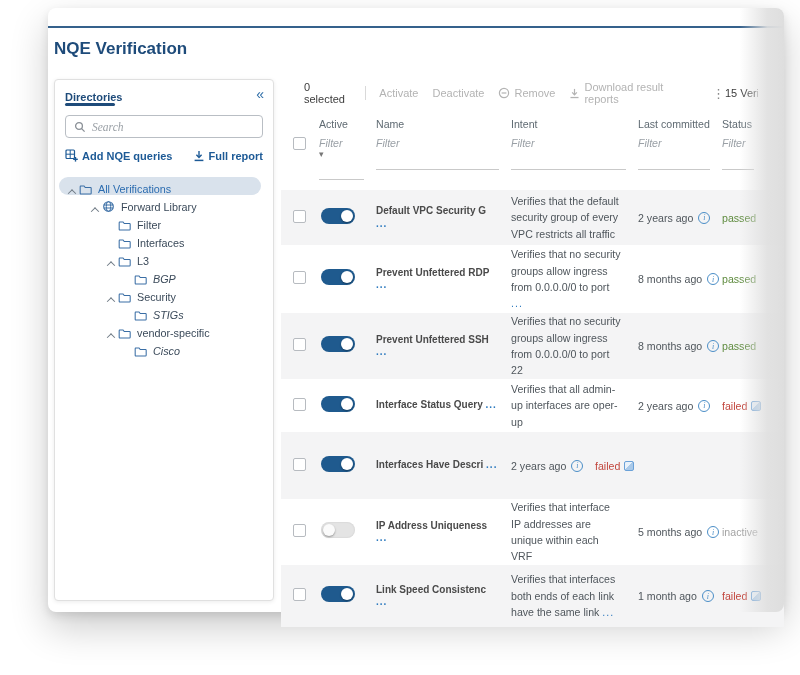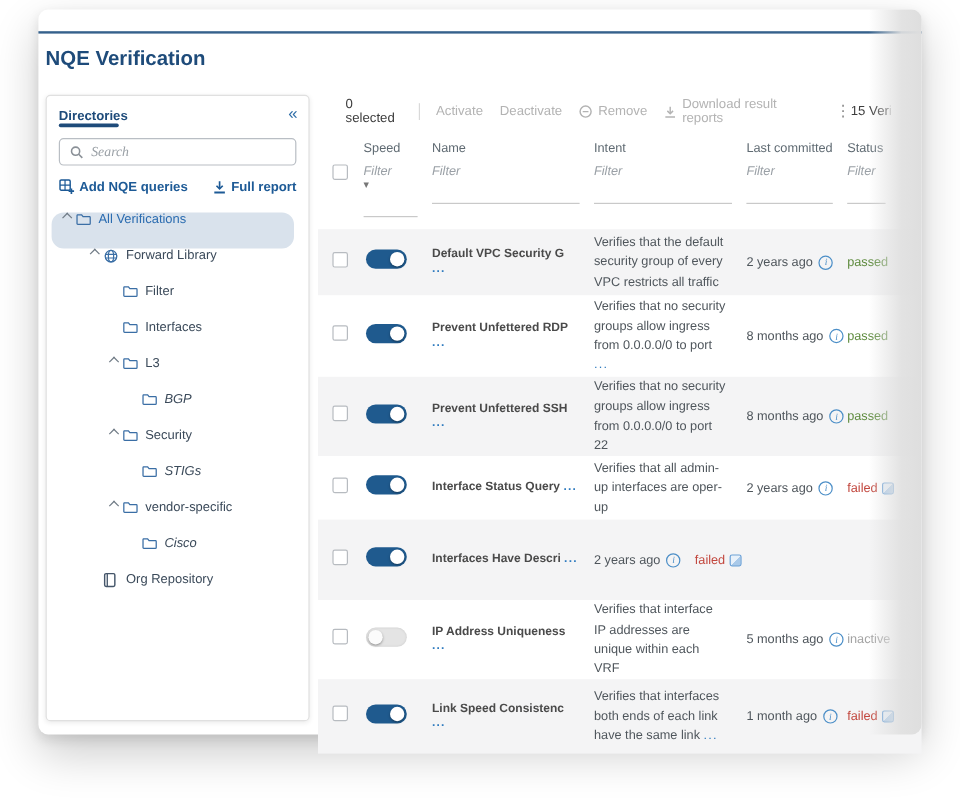--- a/index.html
+++ b/index.html
@@ -1,40 +1,40 @@
 <!DOCTYPE html>
 <html><head>
 <meta charset="utf-8">
 <style>
   html,body{margin:0;padding:0;background:#ffffff;}
   *{box-sizing:border-box;font-family:"Liberation Sans","DejaVu Sans",sans-serif;}
   .page{position:relative;width:800px;height:675px;background:#ffffff;overflow:hidden;}
 
   
-  .card{position:absolute;left:32px;top:8px;width:736px;height:604px;background:#fff;
+  .card{position:absolute;left:48px;top:8px;width:736px;height:604px;background:#fff;
         border-radius:8px;box-shadow:0 16px 38px rgba(0,0,0,.20),0 4px 10px rgba(0,0,0,.10);}
   .topline{position:absolute;left:0;top:18px;width:100%;height:2px;background:#35618c;}
   .title{position:absolute;left:6px;top:31px;margin:0;font-size:17px;font-weight:700;color:#1e4b7a;}
 
   
   .sidebar{position:absolute;left:6px;top:71px;width:220px;height:522px;background:#fff;
            border:1px solid #e0e0e0;border-radius:4px;box-shadow:0 1px 4px rgba(0,0,0,.08);}
   .sb-tabs{position:relative;padding:7px 8px 0 10px;height:28px;}
   .sb-tab{font-size:11px;font-weight:700;color:#1e4b7a;cursor:pointer;}
   .sb-tab-underline{position:absolute;left:10px;top:23px;width:50px;height:3px;background:#1e4b7a;border-radius:2px;}
   .sb-collapse{position:absolute;right:9px;top:6px;color:#2f6ea8;font-size:14px;cursor:pointer;}
   .search-box{margin:7px 10px 0 10px;height:23px;border:1px solid #b9bec4;border-radius:4px;
               display:flex;align-items:center;gap:6px;padding:0 8px;background:#fff;}
   .search-ph{font-size:11.5px;font-style:italic;color:#9aa0a6;font-family:Liberation Serif, serif;}
   .sb-links{margin:11px 10px 0 10px;display:flex;justify-content:space-between;align-items:center;}
   .sb-link{display:inline-flex;align-items:center;gap:4px;font-size:11px;font-weight:700;color:#1d5a96;cursor:pointer;}
 
   
   .tree{margin-top:15px;font-size:10.8px;color:#3b4a5a;}
-  .tree-item{display:flex;align-items:flex-start;height:30px;margin:0 12px 0 4px;cursor:pointer;white-space:nowrap;}
+  .tree-item{display:flex;align-items:flex-end;height:18px;margin:0 12px 0 4px;cursor:pointer;white-space:nowrap;}
   .tree-item.selected{background:#d9e2ec;border-radius:10px;color:#2b6cb0;}
   .tree-item .lbl{margin-left:5px;}
   .caret{display:inline-flex;width:14px;justify-content:center;}
   .caret::before{content:'';width:5px;height:5px;border-left:1.4px solid #6f7a85;border-top:1.4px solid #6f7a85;
                  transform:rotate(45deg) translate(1px,1px);}
   .tree-item.lvl0{padding-left:6px;}
   .tree-item.lvl1{padding-left:29px;}
   .tree-item.lvl2{padding-left:45px;}
   .tree-item.lvl3{padding-left:61px;font-style:italic;}
   .tree-item.nocaret{padding-left:calc(var(--pl) + 14px);}
@@ -232,29 +232,20 @@
             <span class="lbl">vendor-specific</span>
           </div>
           <div class="tree-item lvl3 nocaret">
             <span class="ticon">
               <svg width="13" height="11" viewBox="0 0 14 12">
                 <path d="M1.2 2.2h4.2l1.3 1.7h5.8c.4 0 .7.3.7.7v5.5c0 .5-.4.8-.8.8H1.9c-.4 0-.7-.3-.7-.7V2.9c0-.4.3-.7.7-.7z" fill="none" stroke="#3a6ea5" stroke-width="1.15"></path>
               </svg>
             </span>
             <span class="lbl">Cisco</span>
           </div>
-          <div class="tree-item lvl1 nocaret">
-            <span class="ticon">
-              <svg width="11" height="13" viewBox="0 0 11 13">
-                <rect x="1.2" y="1" width="8.5" height="10.8" rx="1.2" fill="none" stroke="#45566a" stroke-width="1.2"></rect>
-                <line x1="3.4" y1="1" x2="3.4" y2="11.8" stroke="#45566a" stroke-width="1.1"></line>
-              </svg>
-            </span>
-            <span class="lbl">Org Repository</span>
-          </div>
         </div>
     </div>
 
     <div class="main">
       <div class="toolbar">
         <span class="sel-count">0 selected</span>
         <span class="tdiv"></span>
         <span class="tact">
             <span>Activate</span>
           </span>
@@ -279,21 +270,21 @@
               </svg>
           </span>
           <span>Download result reports</span>
         </span>
         <span class="kebab">⋮</span>
         <span class="vcount">15 Veri</span>
       </div>
 
       <div class="thead">
         <div class="c-check"></div>
-        <div class="c-active">Speed</div>
+        <div class="c-active">Active</div>
         <div class="c-name">Name</div>
         <div class="c-intent">Intent</div>
         <div class="c-date">Last committed</div>
         <div class="c-status">Status</div>
       </div>
 
       <div class="tfilters">
         <div class="c-check"><span class="cb"></span></div>
         <div class="c-active">
             <div class="fcell">

